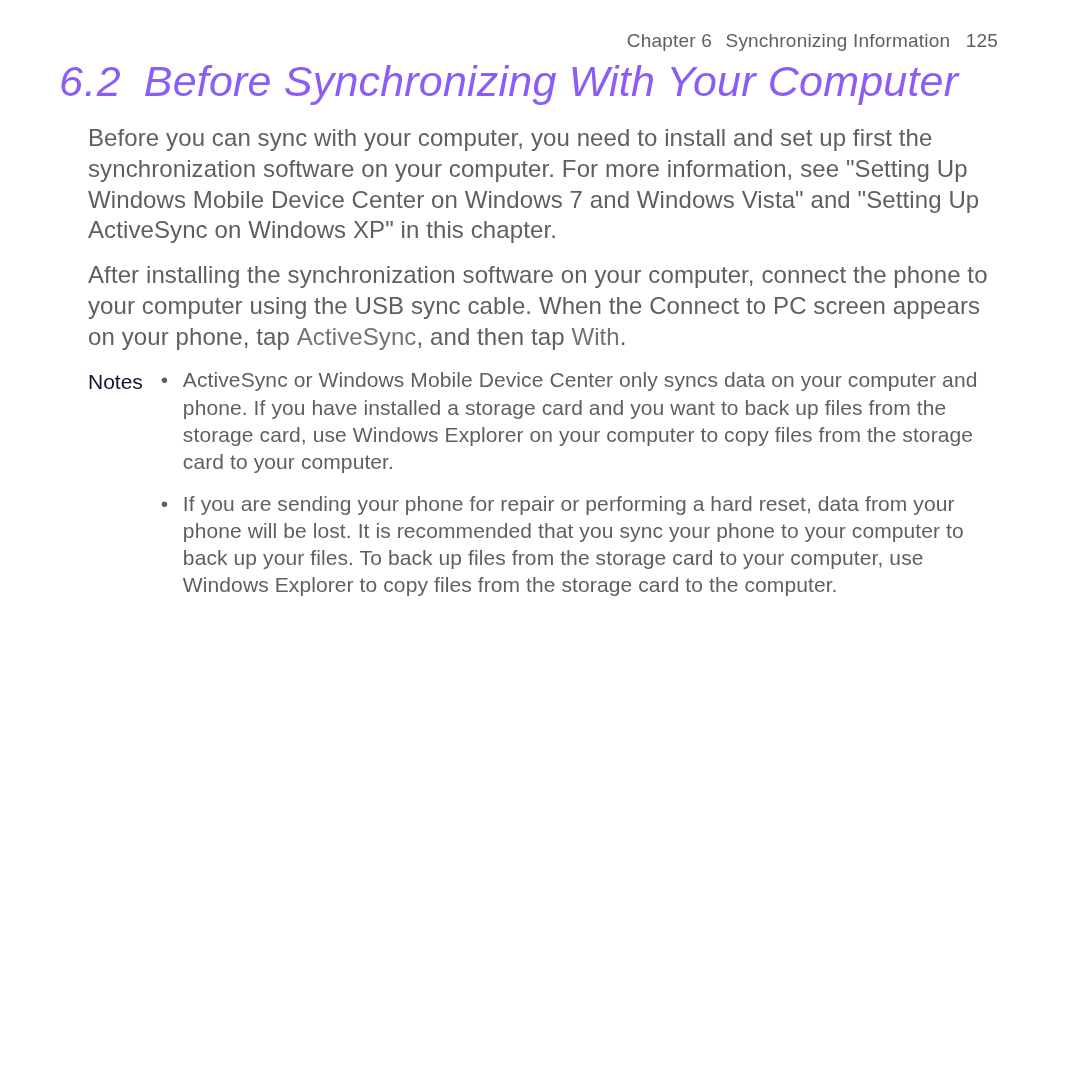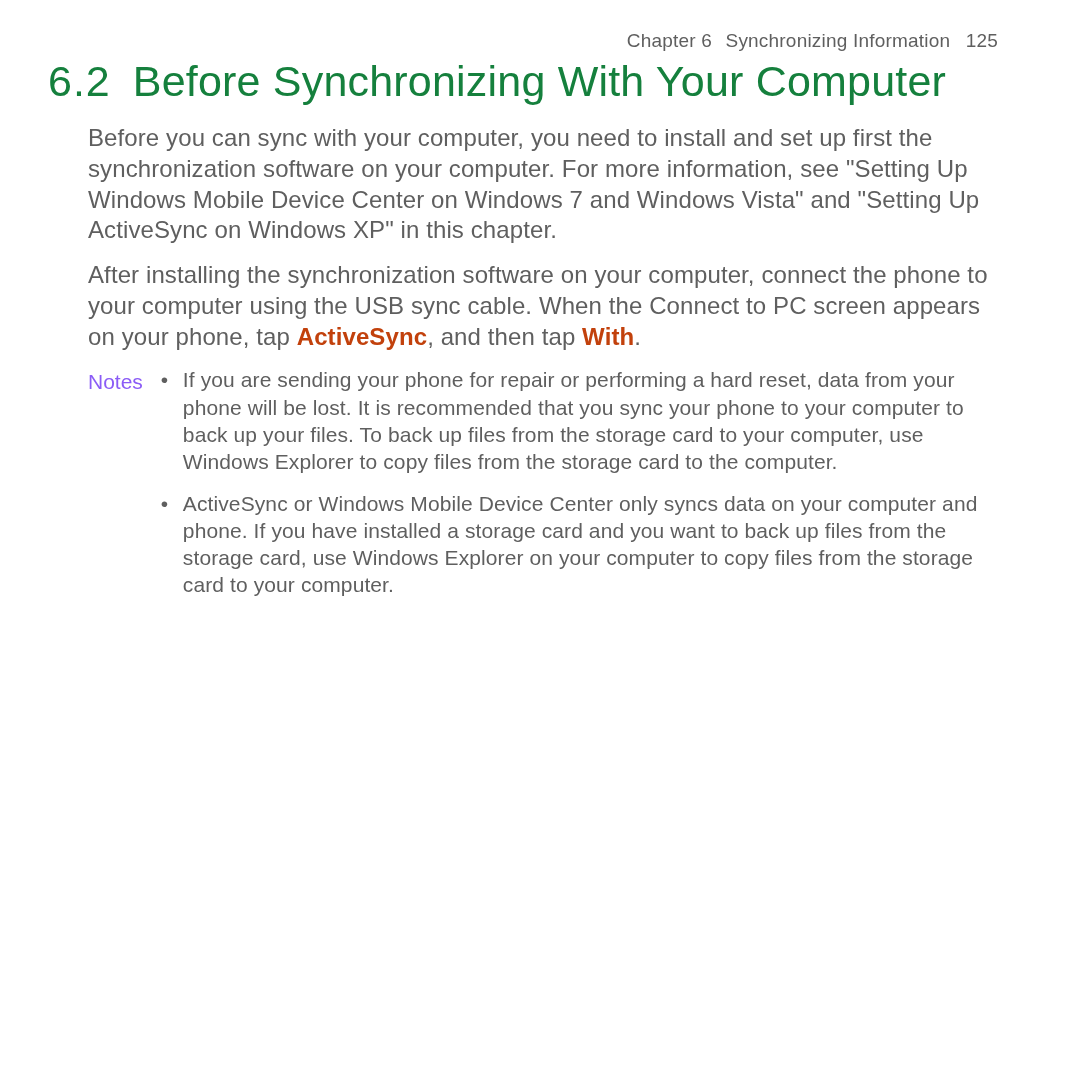--- a/index.html
+++ b/index.html
@@ -22,48 +22,49 @@
     letter-spacing: 0.2px;
     margin-bottom: 6px;
     padding-right: 4px;
   }
   .running-head .chapnum { margin-right: 8px; }
   .running-head .chaptitle { margin-right: 6px; }
   .running-head .pagenum { margin-left: 4px; }
   .h1 {
     font-size: 43px;
     font-weight: 300;
-    color: #15803d;
-    margin: 0 0 18px 0;
+    color: #8b5cf6;
+    margin: 0 0 18px 11px;
     letter-spacing: 0.2px;
     line-height: 1.1;
+    font-style: italic;
   }
   .h1 .secnum { margin-right: 22px; letter-spacing: 1px; }
   .body-indent { margin-left: 40px; }
   .para {
     font-size: 24px;
     font-weight: 300;
     line-height: 1.28;
     color: #5f5f5f;
     margin: 0 0 14px 0;
     letter-spacing: 0.1px;
   }
-  .para strong, .b { font-weight: 700; color: #c2410c; }
+  .para strong, .b { font-weight: 400; color: #737373; }
   .notes-block {
     display: flex;
     align-items: flex-start;
     font-size: 21px;
     line-height: 1.3;
     color: #5f5f5f;
     margin-top: 6px;
   }
   .notes-label {
     flex: 0 0 auto;
     font-weight: 500;
-    color: #8b5cf6;
+    color: #0f172a;
     margin-right: 18px;
     padding-top: 2px;
   }
   .notes-list {
     list-style: none;
     margin: 0;
     padding: 0;
     font-weight: 300;
   }
   .notes-list li {
@@ -100,20 +101,20 @@
     <p class="para">Before you can sync with your computer, you need to install and set up first the synchronization software on your computer. For more information, see "Setting Up Windows Mobile Device Center on Windows 7 and Windows Vista" and "Setting Up ActiveSync on Windows XP" in this chapter.</p>
 
     <p class="para">
       <span>After installing the synchronization software on your computer, connect the phone to your computer using the USB sync cable. When the Connect to PC screen appears on your phone, tap </span><span class="b">ActiveSync</span><span>, and then tap </span><span class="b">With</span><span>.</span>
     </p>
 
 
     <div class="notes-block">
       <div class="notes-label">Notes</div>
       <ul class="notes-list">
+        <li>ActiveSync or Windows Mobile Device Center only syncs data on your computer and phone. If you have installed a storage card and you want to back up files from the storage card, use Windows Explorer on your computer to copy files from the storage card to your computer.</li>
         <li>If you are sending your phone for repair or performing a hard reset, data from your phone will be lost. It is recommended that you sync your phone to your computer to back up your files. To back up files from the storage card to your computer, use Windows Explorer to copy files from the storage card to the computer.</li>
-        <li>ActiveSync or Windows Mobile Device Center only syncs data on your computer and phone. If you have installed a storage card and you want to back up files from the storage card, use Windows Explorer on your computer to copy files from the storage card to your computer.</li>
       </ul>
     </div>
 
   </div>
 
 </div>
 
 </body></html>

